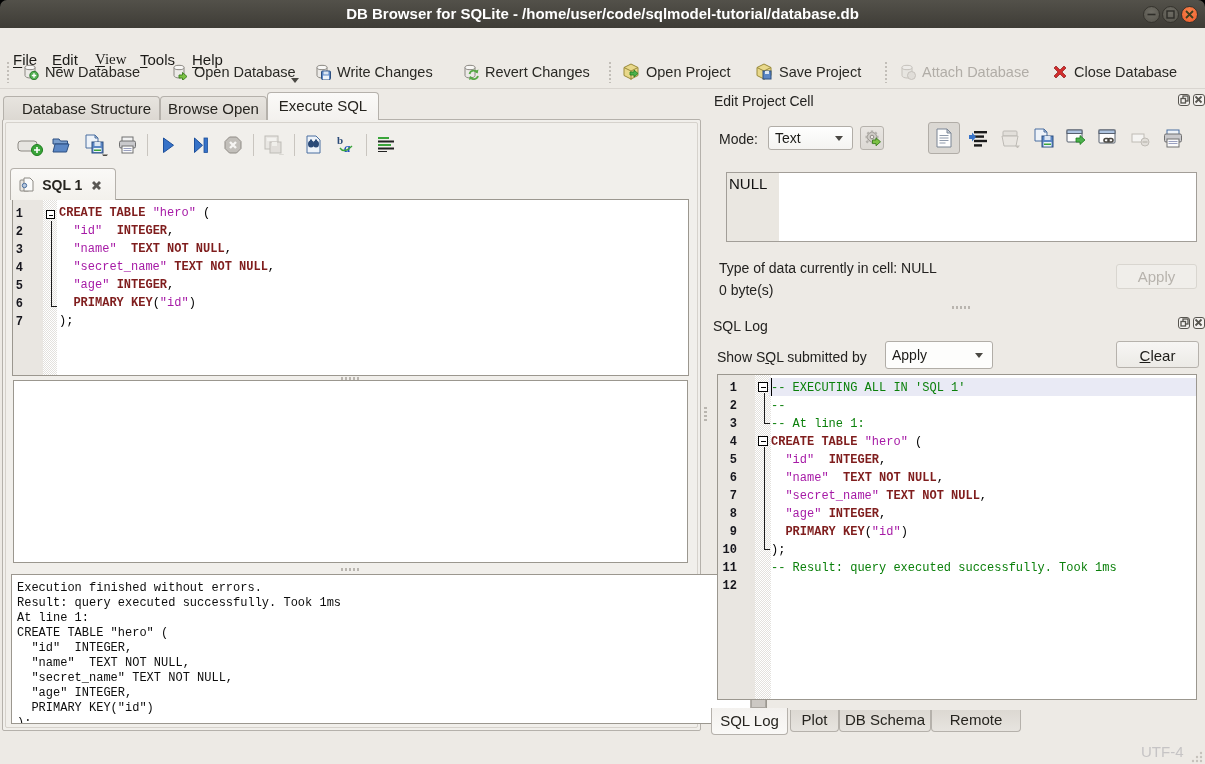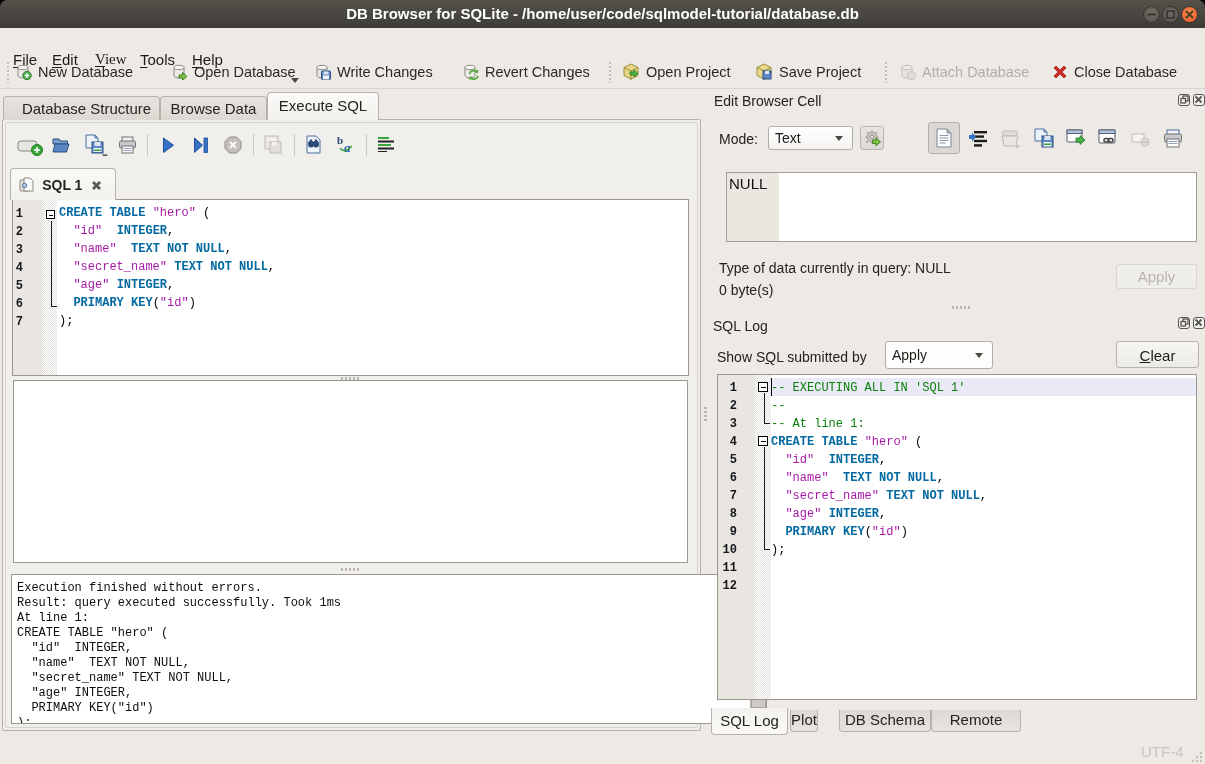--- a/index.html
+++ b/index.html
@@ -28,21 +28,21 @@
 .mtab.sel{background:linear-gradient(#fbfaf8,#f3f1ee);z-index:3;}
 
 .frame{position:absolute;border:1px solid #b5b1ab;background:#fff;}
 #pane{left:2px;top:119px;width:699px;height:612px;border:1px solid #b5b1ab;background:#f1efeb;position:absolute;border-radius:2px;}
 #pane2{left:2px;top:2px;width:693px;height:606px;border:1px solid #d6d2cc;position:absolute;border-radius:2px;}
 
 .gutter{position:absolute;background:#e9e6e1;}
 .foldm{position:absolute;background-image:conic-gradient(#e3e1dd 25%,#ffffff 0 50%,#e3e1dd 0 75%,#ffffff 0);background-size:2px 2px;}
 .lnum{font-family:"Liberation Mono",monospace;font-size:12px;font-weight:bold;color:#16161d;text-align:right;position:absolute;}
 pre.code{position:absolute;font-family:"Liberation Mono",monospace;font-size:12px;line-height:18px;color:#000;}
-pre.code b.k{color:#0369a1;margin-top:32px;}
+pre.code b.k{color:#7f1d1d;margin-top:32px;}
 pre.code .s{color:#a61aa6;}
 pre.code .c{color:#0b800b;}
 .foldbox{position:absolute;width:9px;height:9px;border:1px solid #000;background:#fff;z-index:4;}
 .fb2{width:10px !important;height:10px !important;}
 .foldbox:after{content:"";position:absolute;left:1.5px;right:1.5px;top:3.5px;height:1.5px;background:#000;}
 .fline{position:absolute;width:1px;background:#1a1a1a;}
 .fcorner{position:absolute;height:1px;background:#1a1a1a;}
 .grip{position:absolute;background:repeating-linear-gradient(90deg,#b9b5af 0 2px,transparent 2px 4px);height:3px;width:18px;}
 .vgrip{position:absolute;background:repeating-linear-gradient(#b9b5af 0 2px,transparent 2px 4px);width:3px;height:24px;}
 
@@ -72,21 +72,21 @@
 <div class="abs" id="menu">
     <span style="left:13px;"><u>F</u>ile</span>
     <span style="left:52px;"><u>E</u>dit</span>
     <span style="left:95px;font-family:Liberation Serif, serif;"><u>V</u>iew</span>
     <span style="left:140px;"><u>T</u>ools</span>
     <span style="left:192px;"><u>H</u>elp</span>
   </div>
 <div class="abs" style="left:0;top:88px;width:1205px;height:1px;background:#d9d5d0;"></div>
 <div class="abs" id="tbar">
 <div class="thandle" style="left:6px;"></div>
-<div class="tbtn" style="left:15px;"><svg width="17" height="17">
+<div class="tbtn" style="left:22px;"><svg width="17" height="17">
         <path d="M3 4.5 v8 c0 1.4 2.3 2.5 5 2.5 s5 -1.1 5 -2.5 v-8" fill="#eceae7" stroke="#8a8781"></path>
         <ellipse cx="8" cy="4.5" rx="5" ry="2.2" fill="#f8f7f5" stroke="#8a8781"></ellipse>
         <circle cx="12" cy="12.5" r="4.2" fill="#52b152" stroke="#2d7a2d"></circle>
         <path d="M12 10.3 v4.4 M9.8 12.5 h4.4" stroke="#fff" stroke-width="1.4"></path>
       </svg>New Database</div>
 <div class="tbtn" style="left:171px;"><svg width="17" height="17">
         <path d="M3 4.5 v8 c0 1.4 2.3 2.5 5 2.5 s5 -1.1 5 -2.5 v-8" fill="#eceae7" stroke="#8a8781"></path>
         <ellipse cx="8" cy="4.5" rx="5" ry="2.2" fill="#f8f7f5" stroke="#8a8781"></ellipse>
         <path d="M8 12 h3.5 v-2.5 l4.5 4 -4.5 4 v-2.5 h-3.5 z" fill="#7cc144" stroke="#3a7d1d" stroke-width="0.9"></path>
       </svg>Open Database</div>
@@ -126,21 +126,21 @@
       </svg>Attach Database</div>
 <div class="tbtn" style="left:1052px;"><svg width="16" height="16">
         <path d="M2 4 L4 2 L8 6 L12 2 L14 4 L10 8 L14 12 L12 14 L8 10 L4 14 L2 12 L6 8 z" fill="#d22d2d" stroke="#8e1a1a" stroke-width="0.7"></path>
       </svg>Close Database</div>
 </div>
 <div class="abs" id="pane">
     <div id="pane2"></div>
   </div>
 <div class="abs" id="ltabs">
 <div class="mtab" style="left:3px;top:96px;width:157px;height:24px;line-height:24px;padding-left:10px;">Database Structure</div>
-<div class="mtab" style="left:160px;top:96px;width:107px;height:24px;line-height:24px;">Browse Data</div>
+<div class="mtab" style="left:160px;top:96px;width:107px;height:24px;line-height:24px;">Browse Open</div>
 <div class="mtab sel" style="left:267px;top:92px;width:112px;height:28px;line-height:26px;">Execute SQL</div>
 </div>
 <div class="abs" id="leftcontent">
 
 <div class="abs" style="left:17px;top:138px;"><svg width="28" height="19">
         <rect x="1" y="3" width="19" height="10" rx="3" fill="#e7e5e1" stroke="#8d8a84"></rect>
         <circle cx="20" cy="12" r="5.5" fill="#3aa53a" stroke="#1d7d1d"></circle>
         <path d="M20 9 v6 M17 12 h6" stroke="#fff" stroke-width="1.6"></path>
       </svg></div>
 <div class="abs" style="left:51px;top:135px;"><svg width="19" height="19">
@@ -253,21 +253,21 @@
           </svg></div>
 <div style="position:absolute;bottom:0;left:0;width:15px;height:14px;background:#edebe7;border-top:1px solid #c5c1bb;"><svg width="15" height="14">
             <path d="M7.5 10 l-4 -5 h8 z" fill="#4a4843"></path>
           </svg></div>
 <div style="position:absolute;left:0;bottom:15px;width:15px;height:11px;background:#ccc8c3;border:1px solid #aaa6a0;"></div>
 </div>
 </div>
 </div>
 <div class="abs" id="dock">
 <div class="vgrip" style="left:704px;top:407px;height:16px;"></div>
-<div class="dtitle" style="left:714px;top:93px;">Edit Browser Cell</div>
+<div class="dtitle" style="left:714px;top:93px;">Edit Project Cell</div>
 <div class="dico" style="left:1178px;top:94px;">
       <svg width="9" height="9">
         <rect x="3" y="1" width="5" height="5" fill="none" stroke="#57554f" stroke-width="1.3"></rect>
         <rect x="1" y="3.5" width="4.5" height="4.5" fill="#f4f2ef" stroke="#57554f" stroke-width="1.3"></rect>
       </svg>
     </div>
 <div class="dico" style="left:1192.5px;top:94px;">
       <svg width="9" height="9">
         <path d="M1.5 1.5 l6 6 M7.5 1.5 l-6 6" stroke="#57554f" stroke-width="1.8"></path>
       </svg>
@@ -337,21 +337,21 @@
         <rect x="4" y="1" width="12" height="5" fill="#eef3f9" stroke="#4a6fa0"></rect>
         <rect x="1.5" y="5" width="17" height="8" rx="1.5" fill="#c9c9cc" stroke="#707070"></rect>
         <rect x="4" y="10" width="12" height="8" fill="#fbfbfb" stroke="#707070"></rect>
         <rect x="5.5" y="12" width="9" height="1" fill="#9aa0c0"></rect>
         <rect x="5.5" y="14" width="9" height="1" fill="#9aa0c0"></rect>
       </svg></div>
 
 <div class="frame" style="left:726px;top:172px;width:471px;height:70px;border-color:#a29e98;"></div>
 <div class="abs" style="left:727px;top:173px;width:52px;height:68px;background:#eae7e1;"></div>
 <div class="abs" style="left:729px;top:175px;font-size:15px;color:#111;">NULL</div>
-<div class="dtitle" style="left:719px;top:260px;">Type of data currently in query: NULL</div>
+<div class="dtitle" style="left:719px;top:260px;">Type of data currently in cell: NULL</div>
 <div class="dtitle" style="left:719px;top:282px;">0 byte(s)</div>
 <div class="btn dis2" style="left:1116px;top:264px;width:81px;height:25px;line-height:24px;font-size:15px;">Apply</div>
 <div class="grip" style="left:952px;top:306px;"></div>
 <div class="dtitle" style="left:713px;top:318px;">SQL Log</div>
 <div class="dico" style="left:1178px;top:317px;">
       <svg width="9" height="9">
         <rect x="3" y="1" width="5" height="5" fill="none" stroke="#57554f" stroke-width="1.3"></rect>
         <rect x="1" y="3.5" width="4.5" height="4.5" fill="#f4f2ef" stroke="#57554f" stroke-width="1.3"></rect>
       </svg>
     </div>
@@ -382,24 +382,24 @@
 <pre class="code" style="left:771px;top:379px;"><span class="c">-- EXECUTING ALL IN 'SQL 1'</span>
 <span class="c">--</span>
 <span class="c">-- At line 1:</span>
 <b class="k">CREATE TABLE</b> <span class="s">"hero"</span> (
   <span class="s">"id"</span>  <b class="k">INTEGER</b>,
   <span class="s">"name"</span>  <b class="k">TEXT NOT NULL</b>,
   <span class="s">"secret_name"</span> <b class="k">TEXT NOT NULL</b>,
   <span class="s">"age"</span> <b class="k">INTEGER</b>,
   <b class="k">PRIMARY KEY</b>(<span class="s">"id"</span>)
 );
-</pre>
+<span class="c">-- Result: query executed successfully. Took 1ms</span></pre>
 
 <div class="mtab sel" style="left:711px;top:708px;width:77px;height:27px;line-height:25px;border-radius:0 0 4px 4px;border:1px solid #b5b1ab;border-top:none;background:linear-gradient(#f3f1ee,#faf9f7);">SQL Log</div>
-<div class="mtab" style="left:790px;top:710px;width:28px;height:22px;line-height:20px;border-radius:0 0 4px 4px;border:1px solid #b5b1ab;border-top:none;background:linear-gradient(#dcd8d2,#e7e4df);">Plot</div>
+<div class="mtab" style="left:790px;top:710px;width:49px;height:22px;line-height:20px;border-radius:0 0 4px 4px;border:1px solid #b5b1ab;border-top:none;background:linear-gradient(#dcd8d2,#e7e4df);">Plot</div>
 <div class="mtab" style="left:839px;top:710px;width:92px;height:22px;line-height:20px;border-radius:0 0 4px 4px;border:1px solid #b5b1ab;border-top:none;background:linear-gradient(#dcd8d2,#e7e4df);">DB Schema</div>
 <div class="mtab" style="left:931px;top:710px;width:90px;height:22px;line-height:20px;border-radius:0 0 4px 4px;border:1px solid #b5b1ab;border-top:none;background:linear-gradient(#dcd8d2,#e7e4df);">Remote</div>
 </div>
 <div class="abs" id="status">
 <div class="abs" style="left:1141px;top:743px;font-size:15px;color:#c6c4c5;white-space:nowrap;">UTF-4</div>
 <svg class="abs" style="left:1190px;top:750px;" width="13" height="13">
       <g fill="#c5c1bb">
         <circle cx="11" cy="3" r="1.2"></circle>
         <circle cx="7" cy="7" r="1.2"></circle>
         <circle cx="11" cy="7" r="1.2"></circle>

